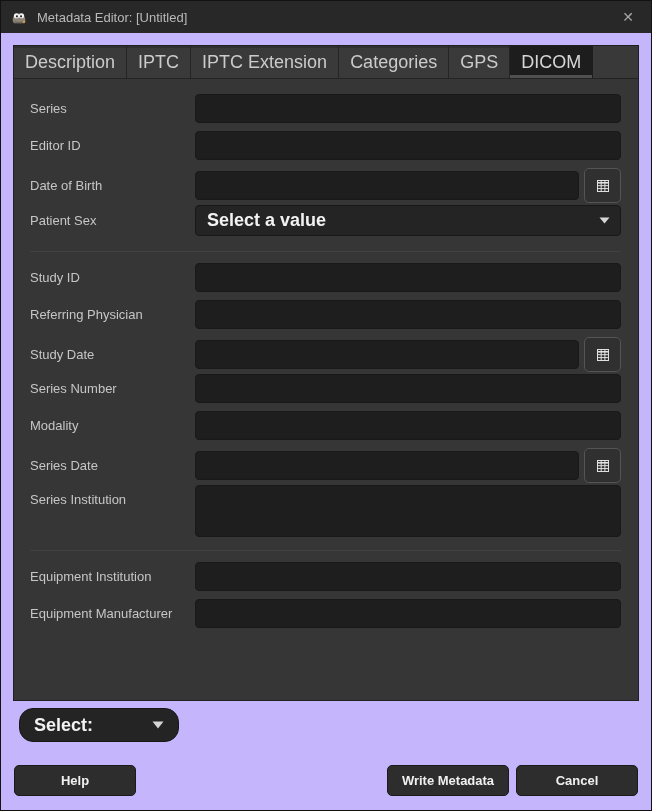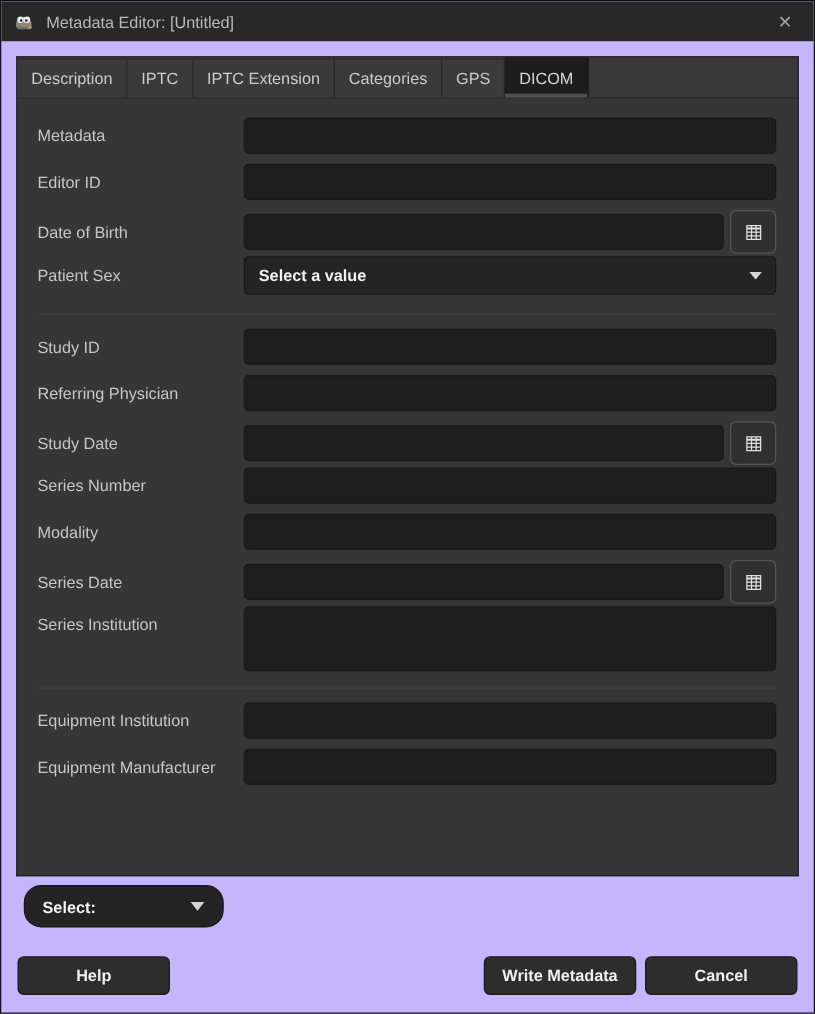--- a/index.html
+++ b/index.html
@@ -39,21 +39,21 @@
   .notebook { flex:none; height:656px; display:flex; flex-direction:column; }
   .tabstrip {
     flex:none; height:34px; display:flex;
     background:#393939;
     border:1px solid #202020;
     border-bottom:1px solid #232323;
   }
   .tab {
     display:flex; align-items:center;
     padding:0 11px;
-    font-size:13px; color:#cbcbcb;
+    font-size:18px; color:#cbcbcb;
     background:#3a3a3a;
     border-right:1px solid #252525;
     box-shadow:inset 0 2px 0 #303030;
     cursor:default; white-space:nowrap;
   }
   .tab.active {
     background:#1d1d1d;
     color:#d6d6d6;
     box-shadow:inset 0 -3px 0 #505050;
     border-right:1px solid #1d1d1d;
@@ -92,21 +92,21 @@
     border:1px solid #555555;
     border-radius:5px;
     display:flex; align-items:center; justify-content:center;
     padding:0; cursor:default;
   }
   .combo {
     background:#242424;
     border:1px solid #181818;
     border-radius:4px;
     display:flex; align-items:center;
-    color:#f2f2f2; font-size:13px; font-weight:600;
+    color:#f2f2f2; font-size:18px; font-weight:600;
     cursor:default;
   }
   .combo.wide { flex:1; height:31px; padding:0 10px 0 11px; justify-content:space-between; }
   .sep { height:1px; background:#414141; margin:15px 0 11px 0; }
   .sep.second { margin:13px 0 11px 0; }
 
   
   .select-row { flex:none; margin:7px 0 0 6px; }
   .combo.select-combo { width:160px; height:34px; padding:0 14px; justify-content:space-between; border-radius:14px; }
 
@@ -156,21 +156,21 @@
         <div class="tab">IPTC Extension</div>
         <div class="tab">Categories</div>
         <div class="tab">GPS</div>
         <div class="tab active">DICOM</div>
         <div class="tabstrip-filler"></div>
       </div>
 
       <div class="panel">
 
         <div class="row">
-          <label class="flabel">Metadata</label>
+          <label class="flabel">Series</label>
           <input class="entry" value="" style="">
         </div>
 
         <div class="row">
           <label class="flabel">Editor ID</label>
           <input class="entry" value="" style="">
         </div>
 
         <div class="row datefield">
           <label class="flabel">Date of Birth</label>

